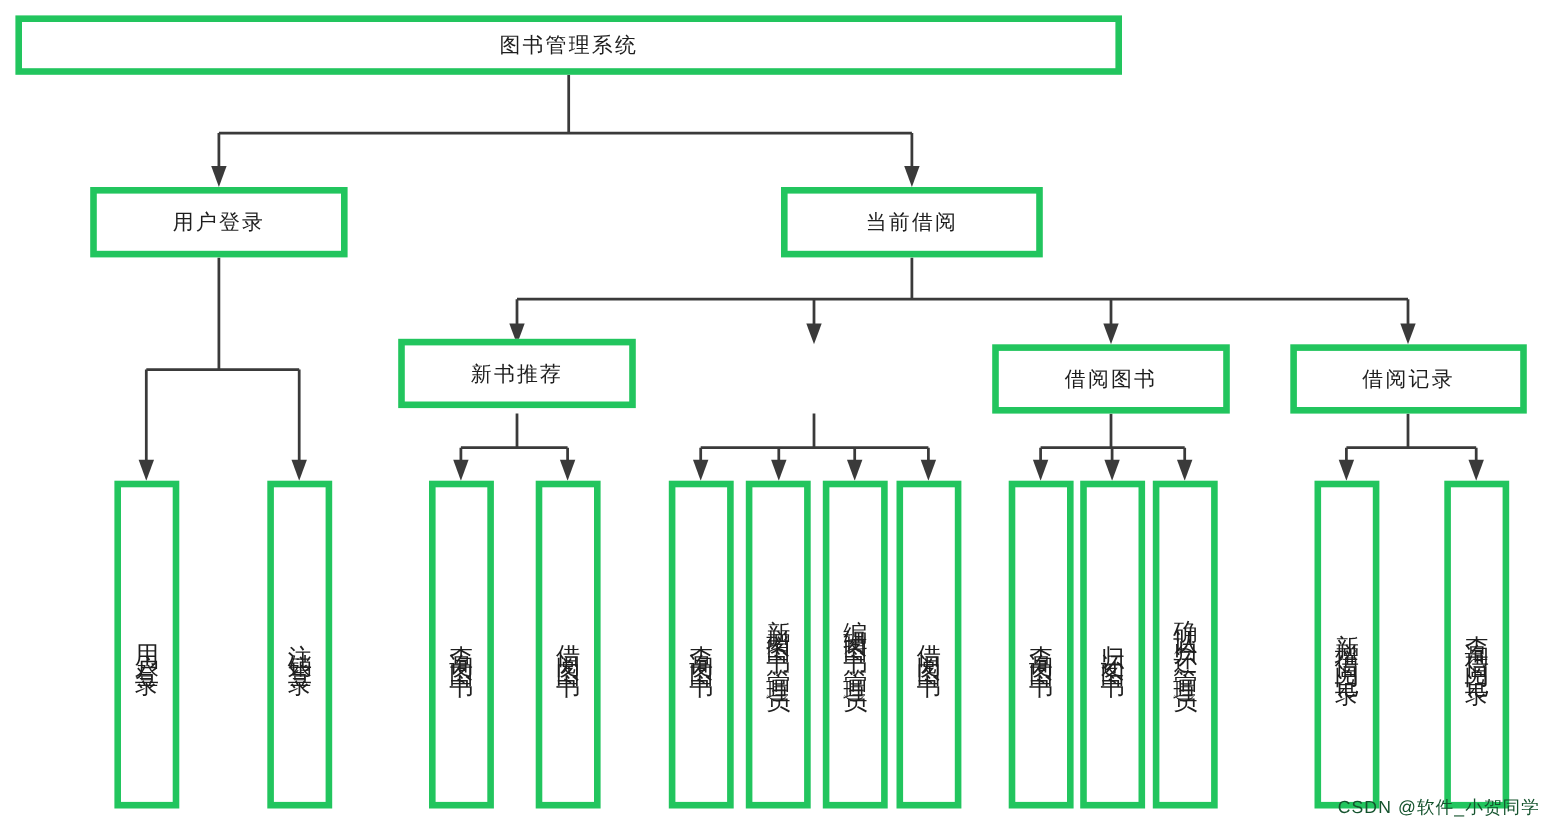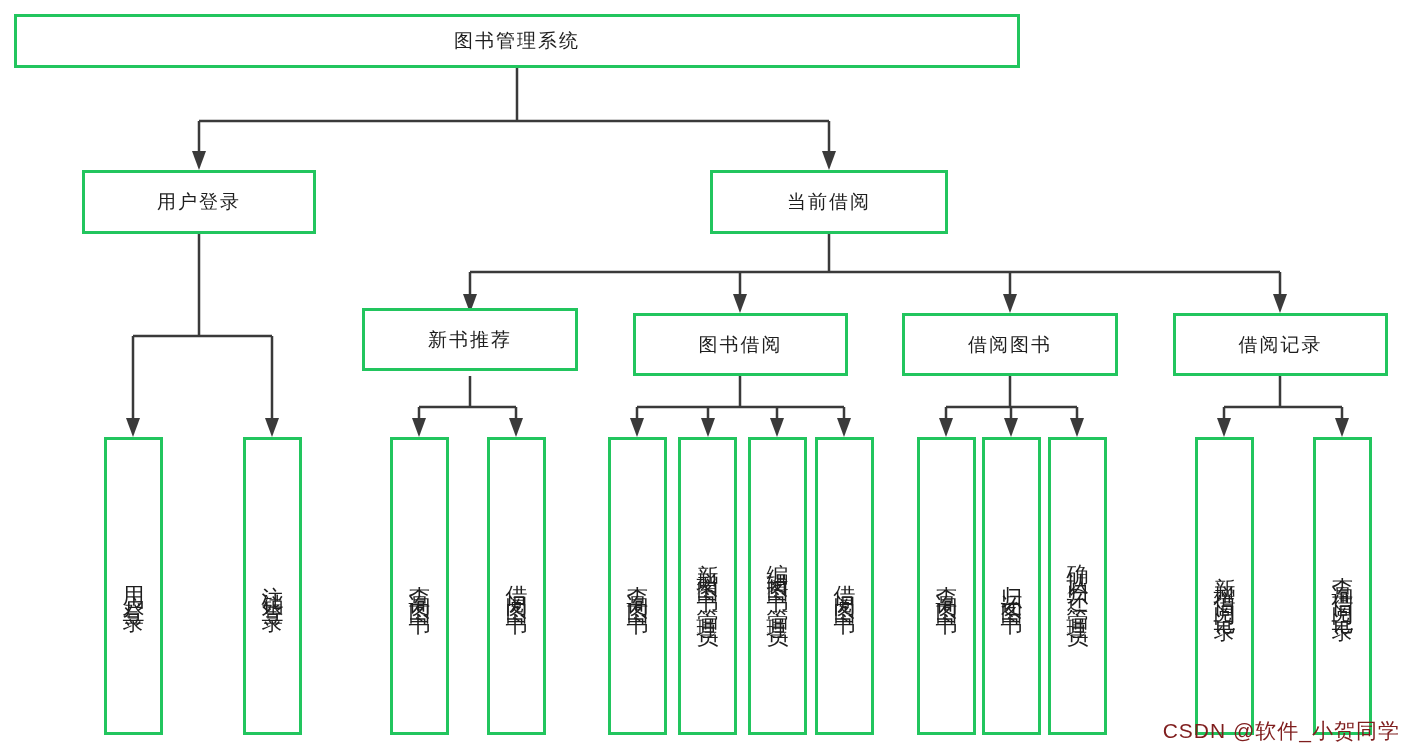--- a/index.html
+++ b/index.html
@@ -13,21 +13,21 @@
   }
   .connectors {
     position: absolute;
     left: 0; top: 0;
     width: 1405px; height: 747px;
     z-index: 1;
   }
   .box {
     position: absolute;
     box-sizing: border-box;
-    border: 3px solid #22c55e;
+    border: 6px solid #22c55e;
     background: #ffffff;
     display: flex;
     align-items: center;
     justify-content: center;
     color: #1e1e1e;
     z-index: 2;
   }
   .h-box {
     font-size: 19px;
     letter-spacing: 2px;
@@ -44,23 +44,23 @@
     font-size: 22px;
     line-height: 1;
     letter-spacing: 9px;
     color: #1e1e1e;
   }
   .watermark {
     position: absolute;
     right: 5px;
     bottom: 2px;
     z-index: 5;
-    font-size: 21px;
+    font-size: 16px;
     letter-spacing: 1px;
-    color: #7f1d1d;
+    color: #14532d;
     white-space: nowrap;
   }
 </style>
 </head>
 <body>
 
 <div class="diagram">
 
   <svg class="connectors" viewBox="0 0 1405 747" xmlns="http://www.w3.org/2000/svg" aria-hidden="true">
     <g stroke="#3a3a3a" stroke-width="2.5" fill="none">
@@ -116,23 +116,20 @@
   <div class="box h-box" style="left:82px; top:170px; width:234px; height:64px;">
     <span>用户登录</span>
   </div>
   <div class="box h-box" style="left:710px; top:170px; width:238px; height:64px;">
     <span>当前借阅</span>
   </div>
 
   <div class="box h-box" style="left:362px; top:308px; width:216px; height:63px;">
     <span>新书推荐</span>
   </div>
-  <div class="box h-box" style="left:633px; top:313px; width:215px; height:63px;">
-    <span>图书借阅</span>
-  </div>
   <div class="box h-box" style="left:902px; top:313px; width:216px; height:63px;">
     <span>借阅图书</span>
   </div>
   <div class="box h-box" style="left:1173px; top:313px; width:215px; height:63px;">
     <span>借阅记录</span>
   </div>
 
   <div class="box leaf" style="left:104px;">
     <span class="v-label">用户登录</span>
   </div>

